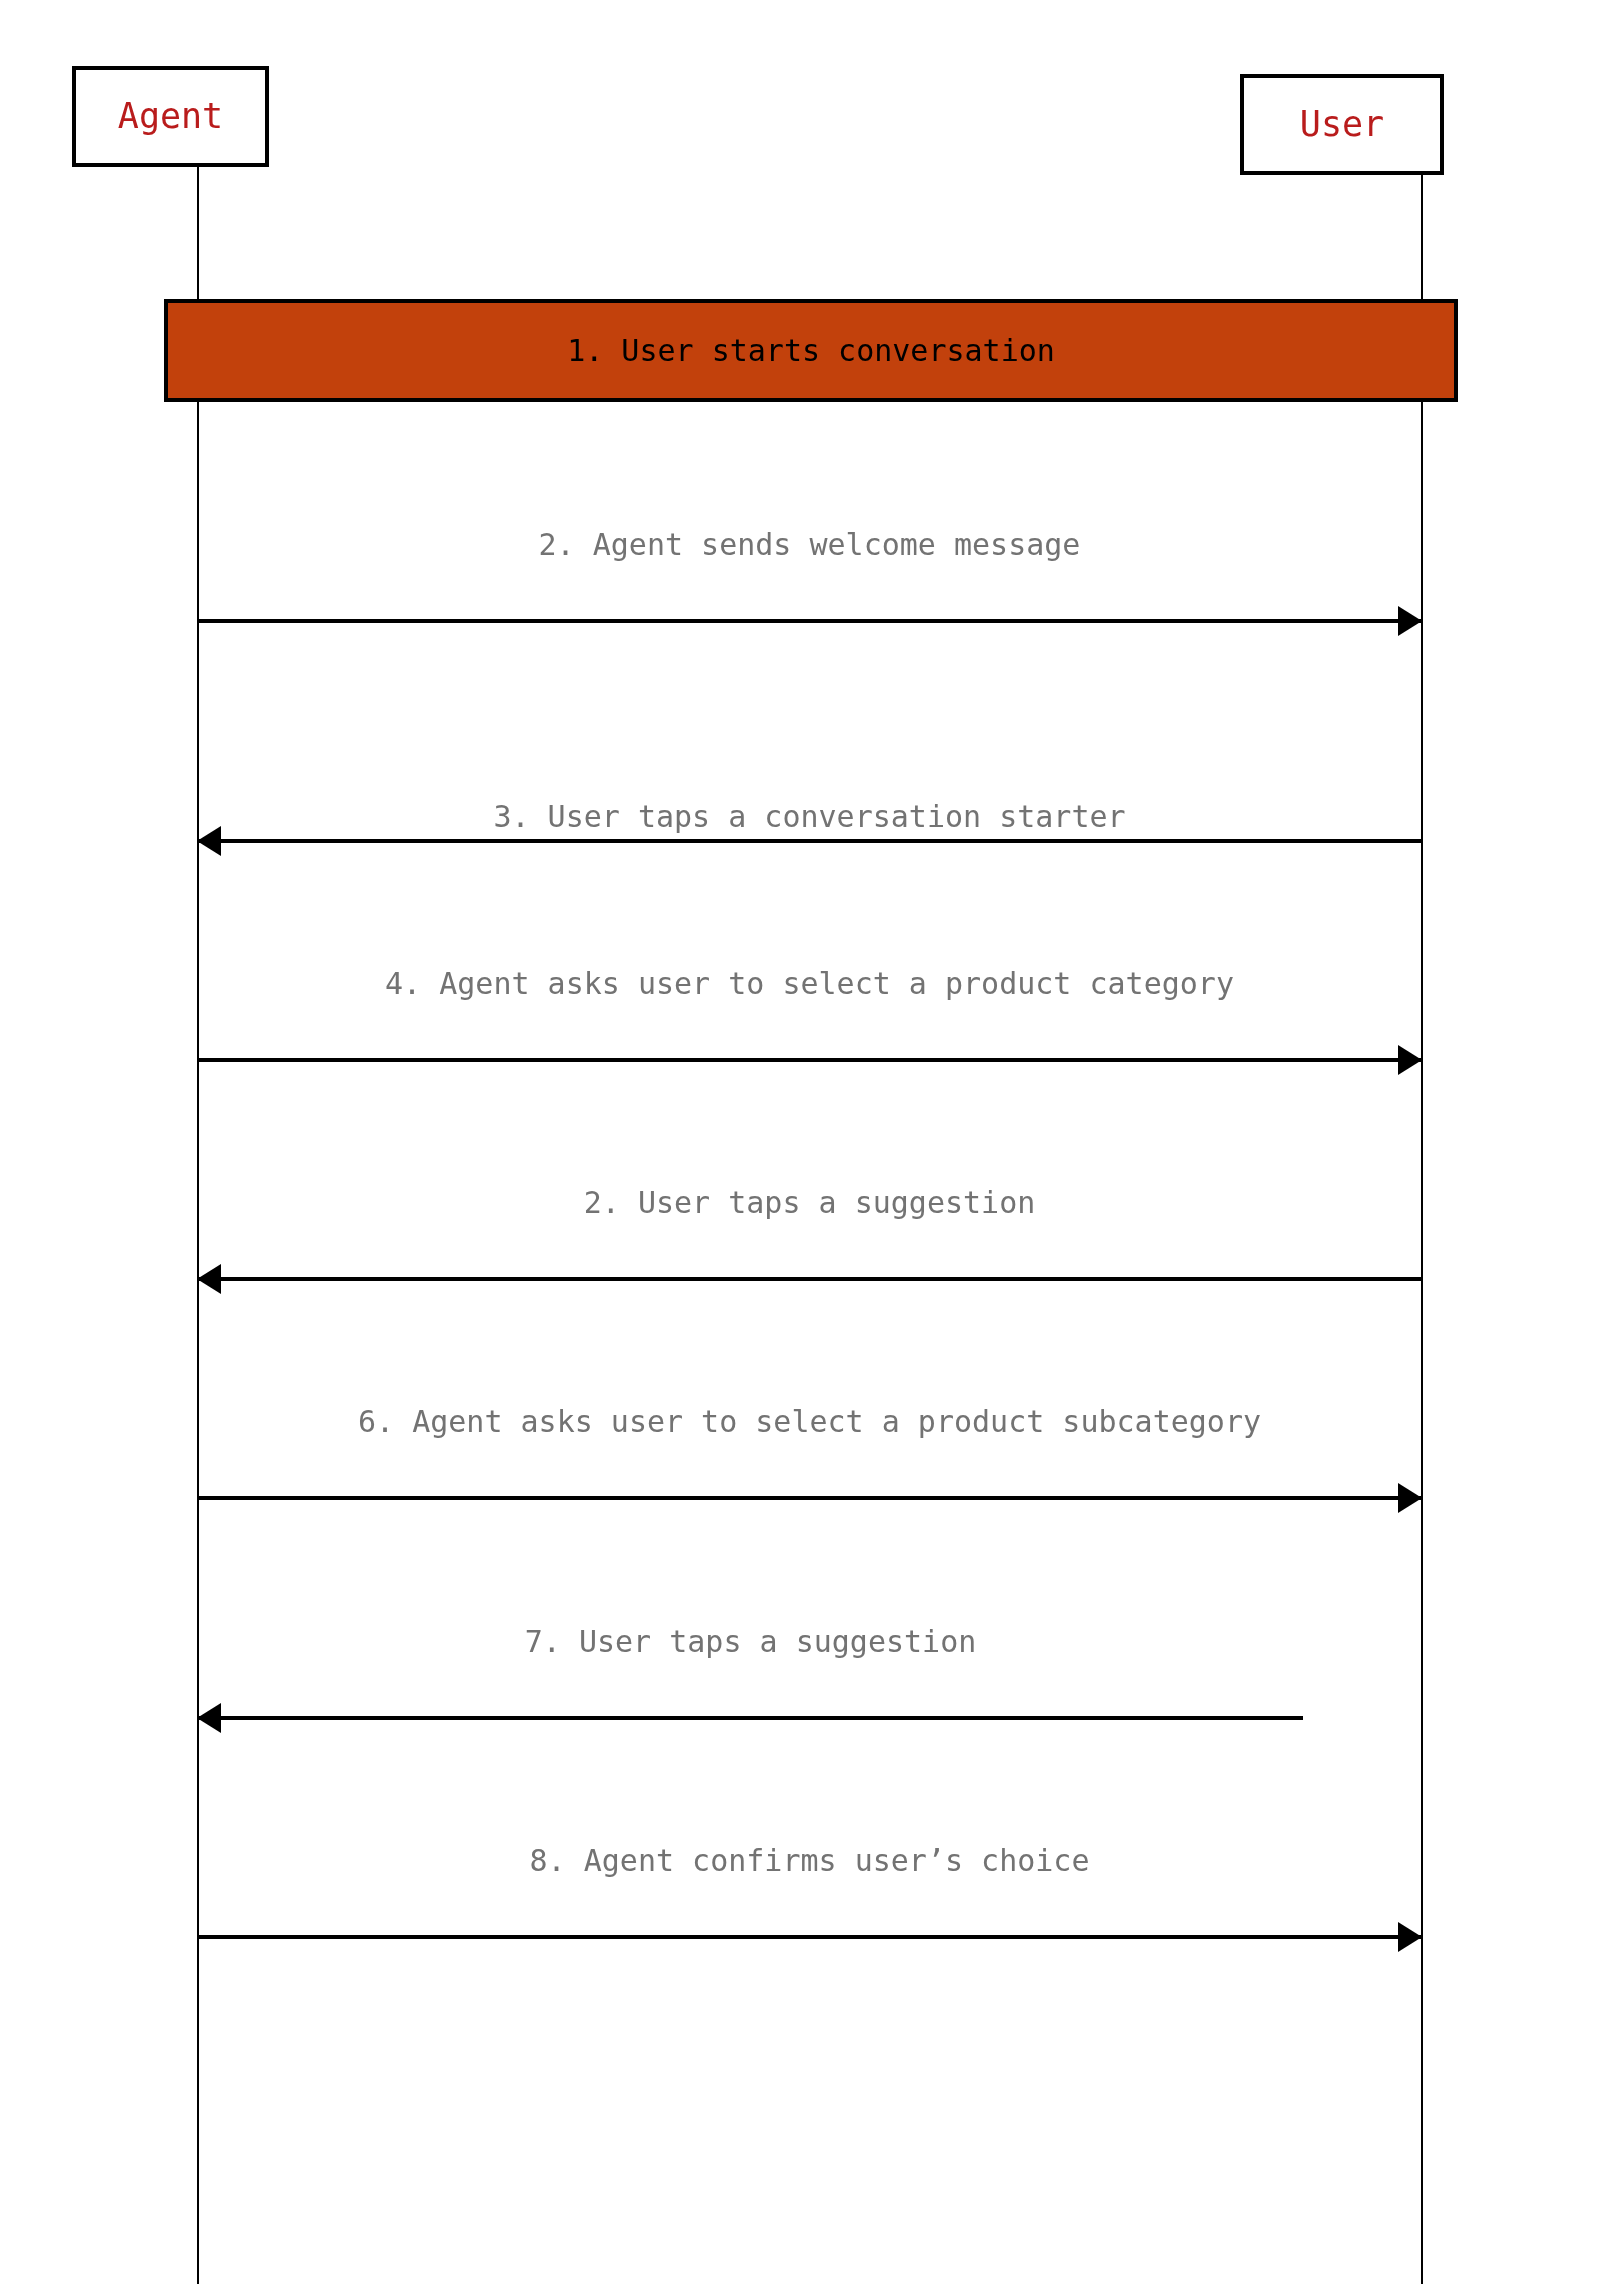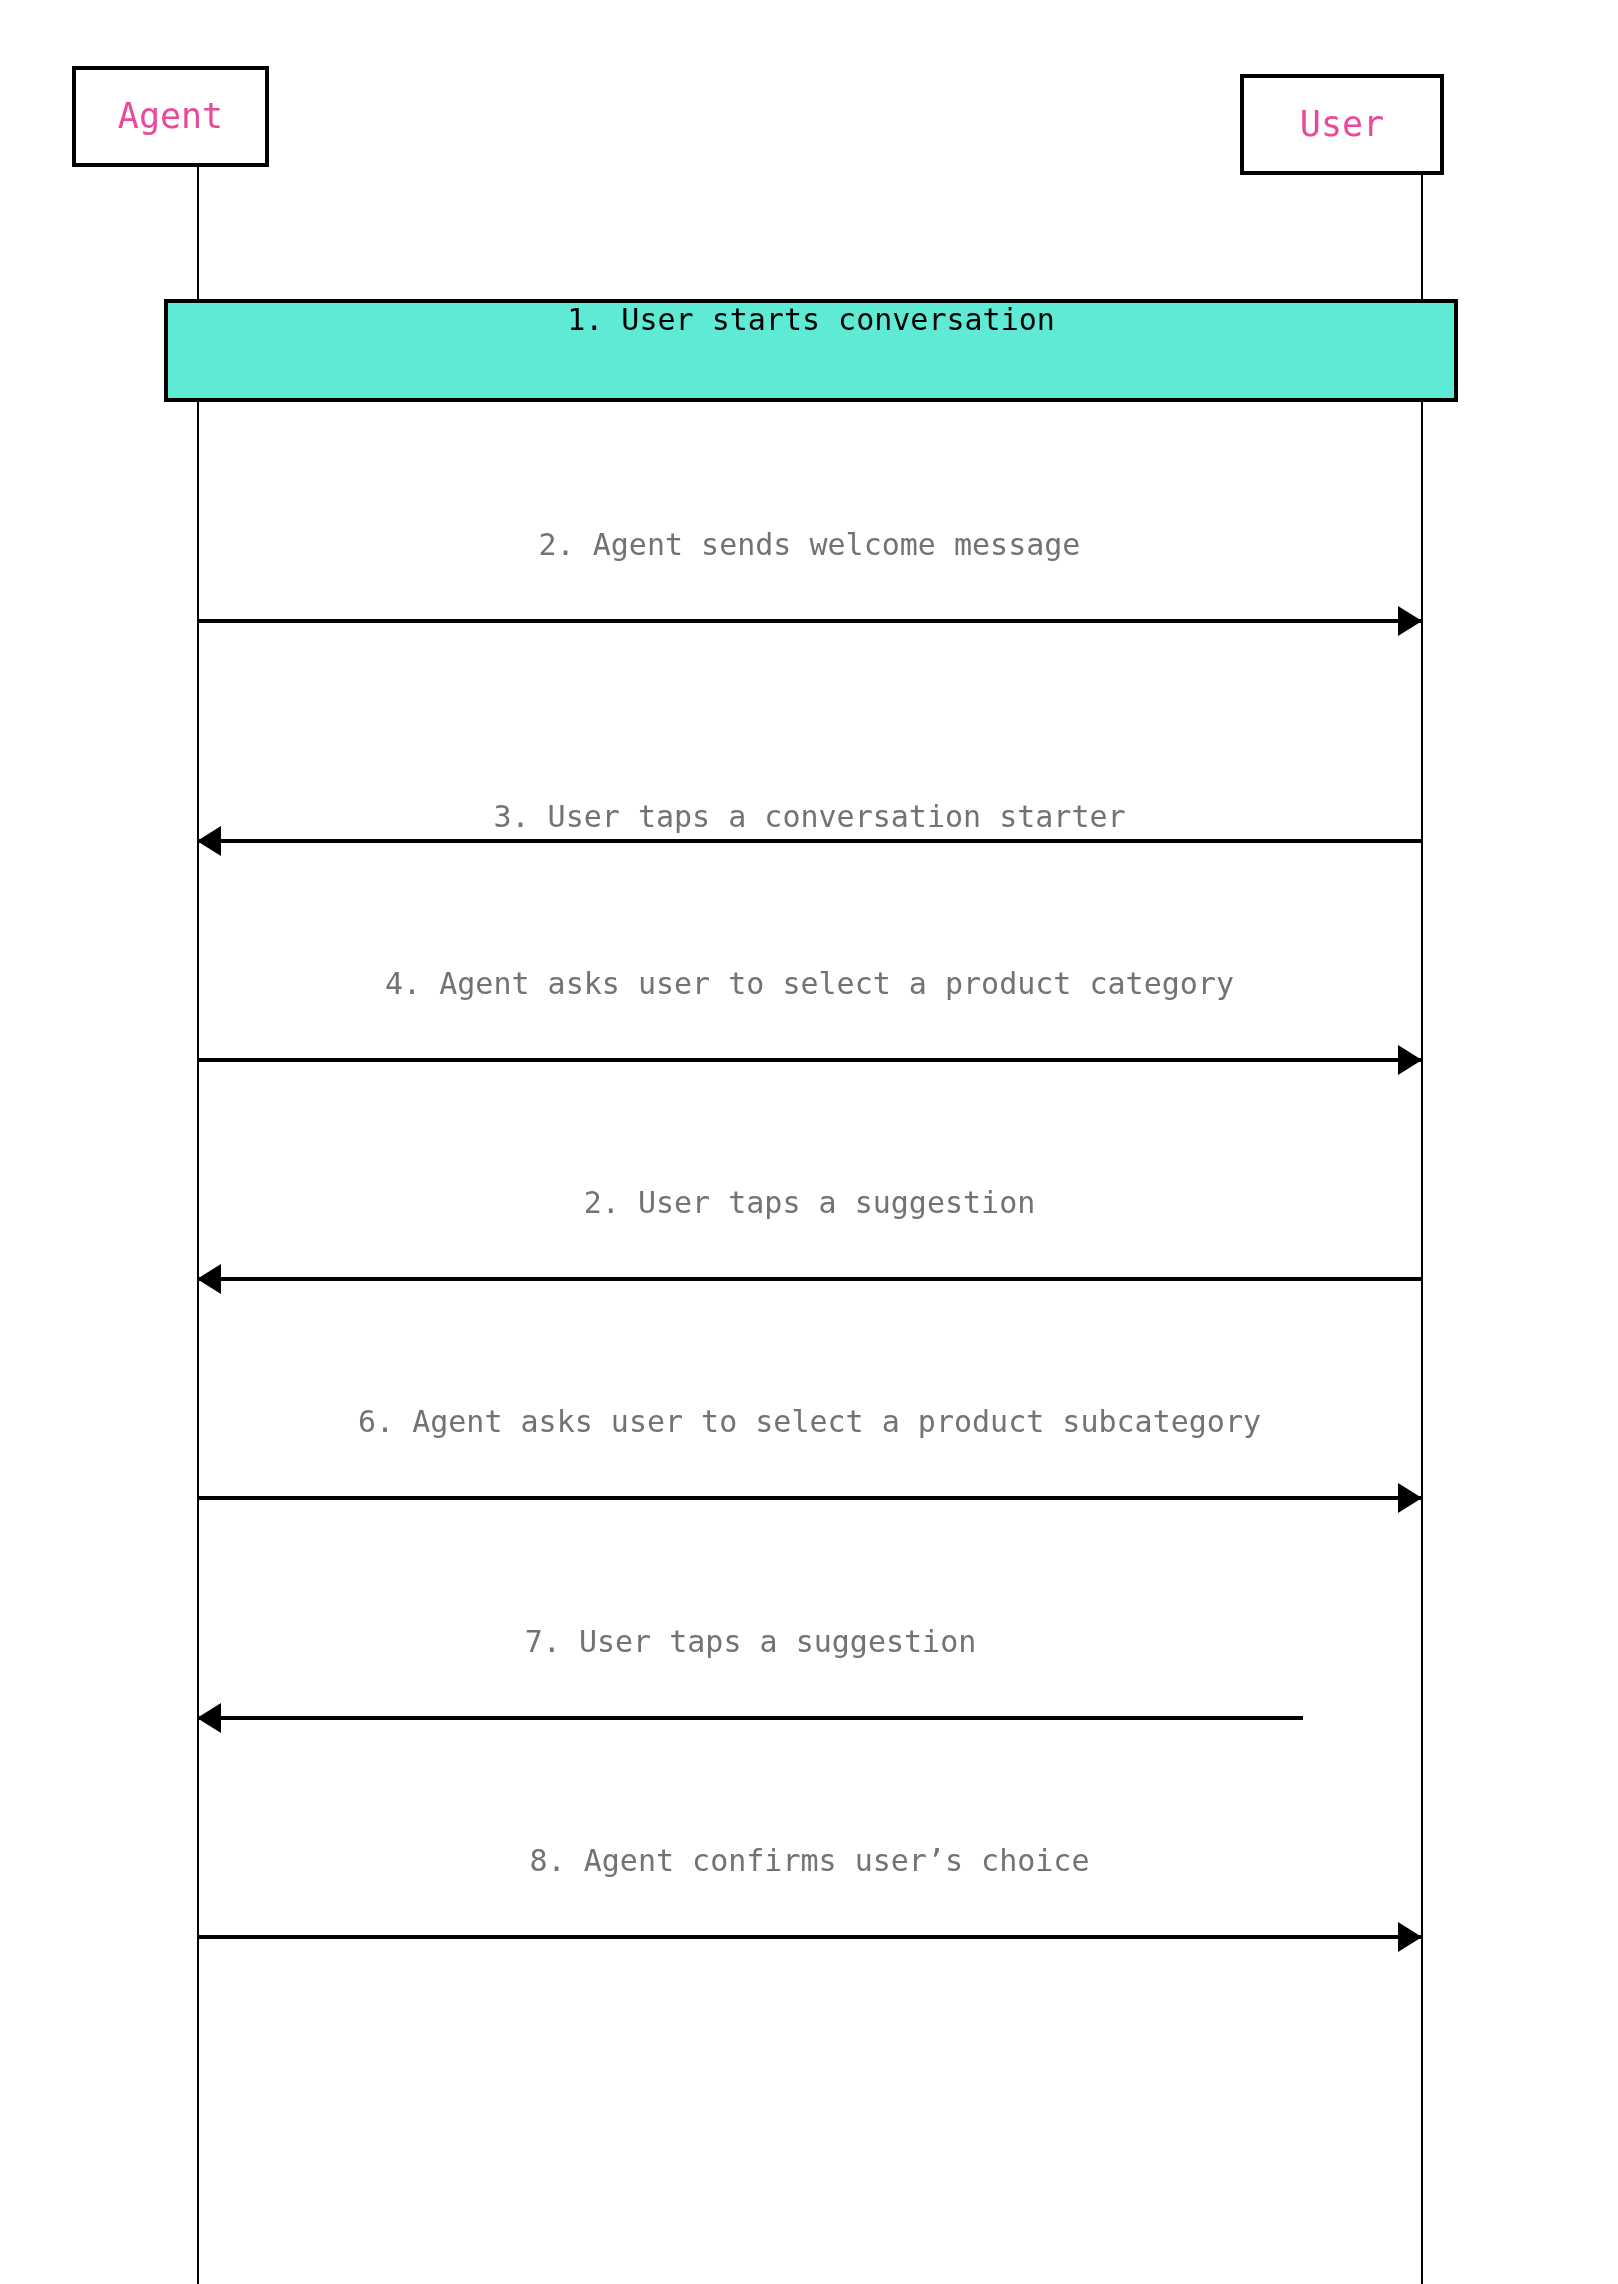--- a/index.html
+++ b/index.html
@@ -23,41 +23,41 @@
     border: 4.1px solid #000000;
     background: #ffffff;
     display: flex;
     align-items: center;
     justify-content: center;
     z-index: 5;
   }
   .participant-label {
     font-size: 35px;
     line-height: 1;
-    color: #ec4899;
+    color: #b91c1c;
     letter-spacing: 0px;
     white-space: nowrap;
   }
 
   
   .lifeline {
     position: absolute;
     width: 2.3px;
     background: #000000;
     z-index: 1;
   }
 
   
   .note-box {
     position: absolute;
     box-sizing: border-box;
     border: 4.1px solid #000000;
-    background: #5eead4;
+    background: #c2410c;
     display: flex;
-    align-items: flex-start;
+    align-items: center;
     justify-content: center;
     z-index: 6;
   }
   .note-text {
     font-size: 30px;
     line-height: 1.12;
     color: #000000;
     text-align: center;
     white-space: pre-line;
   }

